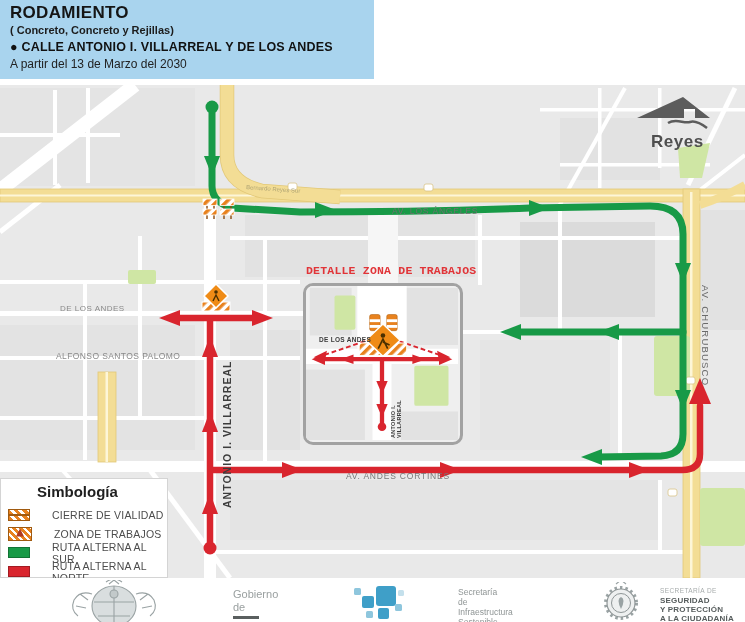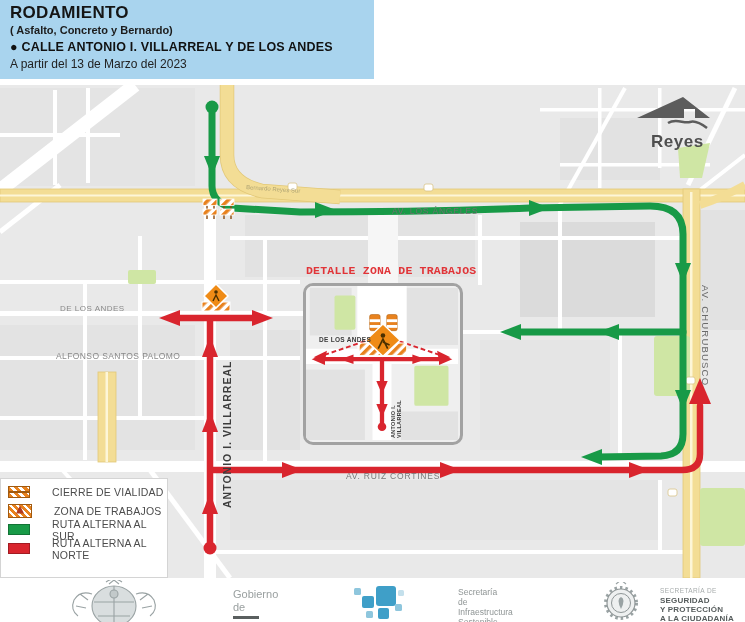--- a/index.html
+++ b/index.html
@@ -186,21 +186,21 @@
     <g>
       <path d="M637,118 L683,97 L710,118 L695,118 L695,109 L684,109 L684,118 Z" fill="#5c5c5c"></path>
       <path d="M668,123 C676,118 684,124 690,122 S703,125 707,128" fill="none" stroke="#5c5c5c" stroke-width="2.5"></path>
     </g>
   </svg>
 
   <div class="mlabel" style="left:392px;top:206px;font-size:8.5px;letter-spacing:.8px;color:#6f6f6f;">AV. LOS ÁNGELES</div>
   <div class="mlabel" style="left:60px;top:304px;font-size:8px;letter-spacing:.5px;">DE LOS ANDES</div>
   <div class="mlabel" style="left:56px;top:351px;font-size:8.5px;letter-spacing:.4px;">ALFONSO SANTOS PALOMO</div>
   <div class="mlabel vert-up" style="left:221px;top:330px;height:178px;font-size:10.5px;font-weight:bold;color:#3d3d3d;letter-spacing:1px;">ANTONIO I. VILLARREAL</div>
-  <div class="mlabel" style="left:346px;top:471px;font-size:8.5px;letter-spacing:.8px;color:#787878;">AV. RUIZ CORTINES</div>
+  <div class="mlabel" style="left:346px;top:471px;font-size:8.5px;letter-spacing:.8px;color:#787878;">AV. ANDES CORTINES</div>
   <div class="mlabel vert-down" style="left:700px;top:285px;height:100px;font-size:9.5px;letter-spacing:1.2px;color:#6a6a6a;">AV. CHURUBUSCO</div>
   <div class="mlabel" style="left:246px;top:186px;font-size:6px;color:#a39a6d;transform:rotate(4deg);opacity:.85;">Bernardo Reyes Sur</div>
   <div class="mlabel" style="left:651px;top:132px;font-size:17px;font-weight:bold;color:#4f4f4f;letter-spacing:.5px;">Reyes</div>
   <div class="mlabel" style="left:306px;top:264px;font-size:11.5px;font-weight:bold;color:#e13438;letter-spacing:.2px;font-family:Liberation Mono, monospace;">DETALLE ZONA DE TRABAJOS</div>
 
   <div id="inset" class="abs">
     <svg width="152" height="154" viewBox="0 0 160 162" preserveAspectRatio="none">
       <defs>
         <pattern id="hz2" patternUnits="userSpaceOnUse" width="7" height="7" patternTransform="rotate(45)">
           <rect width="7" height="7" fill="#ffffff"></rect>
@@ -259,26 +259,27 @@
         <circle cx="81" cy="52" r="2.4" fill="#4a3000"></circle>
         <path d="M76,66 L81,56 L86,66 M81,59 L88,62" fill="none" stroke="#4a3000" stroke-width="1.8"></path>
       </g>
     </svg>
     <div class="ilabel" style="left:13px;top:50px;font-size:6.5px;letter-spacing:.3px;">DE LOS ANDES</div>
     <div class="ilabel vert-up" style="left:84px;top:82px;height:70px;font-size:5.5px;letter-spacing:.3px;">ANTONIO I. VILLARREAL</div>
   </div>
 
   <div id="hdr" class="abs">
     <div class="t1">RODAMIENTO</div>
-    <div class="t2">( Asfalto, Concreto y Bernardo)</div>
+    <div class="t2">( Concreto, Concreto y Rejillas)</div>
     <div class="t3">● CALLE ANTONIO I. VILLARREAL Y DE LOS ANDES</div>
-    <div class="t4">A partir del 13 de Marzo del 2023</div>
+    <div class="t4">A partir del 13 de Marzo del 2030</div>
   </div>
 
   <div id="legend" class="abs">
+    <div class="ltitle">Simbología</div>
     <div class="lrow">
       <span class="bar-ic">
           <i></i>
           <i></i>
         </span>
       <span class="txt">CIERRE DE VIALIDAD</span>
     </div>
     <div class="lrow">
       <span class="wz-ic">
           <b></b>

